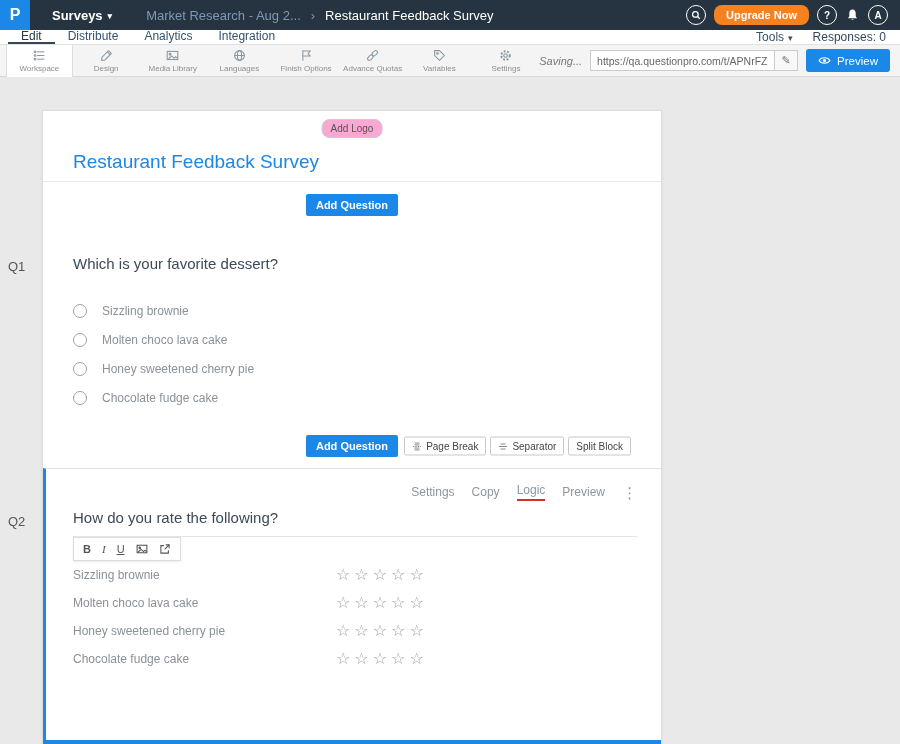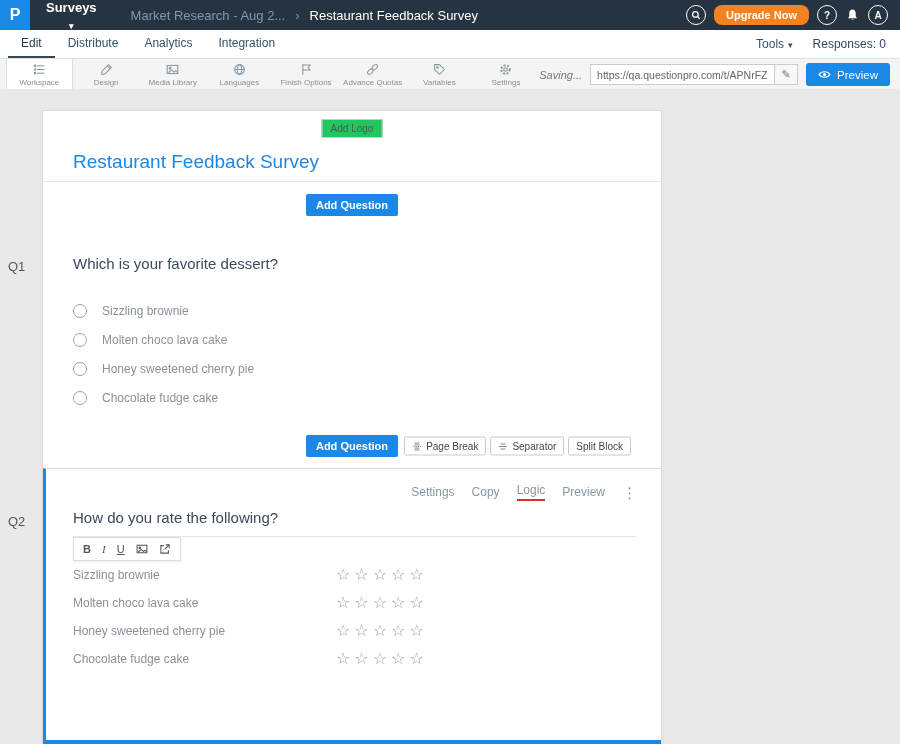--- a/index.html
+++ b/index.html
@@ -3,35 +3,35 @@
 <meta charset="utf-8">
 <style>
   * { box-sizing: border-box; margin: 0; padding: 0; }
   html,body { width: 900px; height: 744px; overflow: hidden; }
   body { font-family: "Liberation Sans", sans-serif; background: #e9e9e9; position: relative; }
 
   
   .topbar { height: 30px; background: #263340; display: flex; align-items: center; color: #fff; }
   .logo-sq { width: 30px; height: 30px; background: #1b87e6; display: flex; align-items: center; justify-content: center;
              font-weight: bold; font-size: 16px; color: #fff; flex: 0 0 auto; }
-  .surveys { margin-left: 16px; font-size: 13px; font-weight: bold; display: flex; align-items: center; gap: 5px; cursor: pointer; flex-direction: column; }
+  .surveys { margin-left: 22px; font-size: 13px; font-weight: bold; display: flex; align-items: center; gap: 5px; cursor: pointer; }
   .caret { font-size: 9px; position: relative; top: 1px; }
   .breadcrumb { margin-left: 34px; font-size: 13px; display: flex; align-items: center; gap: 10px; }
   .bc-parent { color: #7e99b5; }
   .bc-sep { color: #7e99b5; font-size: 13px; }
   .bc-current { color: #fff; }
   .topbar-right { margin-left: auto; display: flex; align-items: center; gap: 8px; padding-right: 12px; }
   .circle-btn { width: 20px; height: 20px; border: 1.5px solid #fff; border-radius: 50%; display: flex;
                 align-items: center; justify-content: center; font-size: 10px; font-weight: bold; cursor: pointer; }
   .upgrade-btn { background: #f58220; color: #fff; border: none; font-size: 11px; font-weight: bold;
                  padding: 4px 12px; border-radius: 8px; cursor: pointer; font-family: inherit; }
   .bell { display: flex; align-items: center; cursor: pointer; }
 
   
-  .tabbar { height: 29px; background: #fff; border-bottom: 1px solid #e2e2e2; display: flex; align-items: stretch; padding-left: 8px; }
+  .tabbar { height: 15px; background: #fff; border-bottom: 1px solid #e2e2e2; display: flex; align-items: stretch; padding-left: 8px; }
   .tab { padding: 0 13px; display: flex; align-items: center; font-size: 12px; color: #33526d; cursor: pointer; border-bottom: 2px solid transparent; }
   .tab.active { color: #26394b; border-bottom-color: #33475b; }
   .tabbar-right { margin-left: auto; display: flex; align-items: center; gap: 20px; padding-right: 14px; font-size: 12px; }
   .tools { color: #33526d; display: flex; align-items: center; gap: 4px; cursor: pointer; }
   .responses { color: #33475b; }
 
   
   .icon-toolbar { height: 32px; background: #f4f4f4; border-bottom: 1px solid #d8d8d8; display: flex; align-items: stretch; padding-left: 6px; }
   .tb-item { width: 72px; display: flex; flex-direction: column; align-items: center; justify-content: center; gap: 2px;
              color: #8a97a0; cursor: pointer; }
@@ -52,22 +52,22 @@
   .content { position: absolute; top: 89px; left: 0; right: 0; bottom: 0; background: #e9e9e9; }
   .q-gutter-label { position: absolute; left: 8px; font-size: 13px; color: #555; }
   .q1-label { top: 170px; }
   .q2-label { top: 425px; }
 
   .card { position: absolute; left: 42px; top: 21px; width: 620px; bottom: 0; background: #fff;
           border: 1px solid #dcdcdc; border-bottom: none; box-shadow: 0 1px 3px rgba(0,0,0,.06);
           display: flex; flex-direction: column; overflow: hidden; }
 
   .sec-header { position: relative; height: 71px; border-bottom: 1px solid #e8e8e8; flex: 0 0 auto; }
-  .add-logo-btn { position: absolute; top: 8px; left: 50%; transform: translateX(-50%); background: #22c55e;
-                  border: 1px solid #ccc; border-radius: 0; font-size: 10px; color: #555; padding: 3px 8px;
+  .add-logo-btn { position: absolute; top: 8px; left: 50%; transform: translateX(-50%); background: #f9a8d4;
+                  border: 1px solid #ccc; border-radius: 8px; font-size: 10px; color: #555; padding: 3px 8px;
                   cursor: pointer; font-family: inherit; }
   .survey-title { position: absolute; left: 30px; top: 40px; font-size: 19px; color: #1b87e6; font-weight: normal; }
 
   .add-q-row { height: 45px; display: flex; align-items: center; justify-content: center; flex: 0 0 auto; position: relative; }
   .add-q-btn { background: #1b87e6; border: none; color: #fff; font-size: 11px; font-weight: bold; padding: 5px 10px;
                border-radius: 2px; cursor: pointer; font-family: inherit; }
   .block-actions { position: absolute; right: 30px; top: 50%; transform: translateY(-50%); display: flex; gap: 4px; }
   .mini-btn { display: flex; align-items: center; gap: 4px; background: #fff; border: 1px solid #c9c9c9; border-radius: 2px;
               font-size: 10px; color: #444; padding: 3px 7px; cursor: pointer; font-family: inherit; }
   .mini-btn svg { width: 10px; height: 10px; color: #777; }

